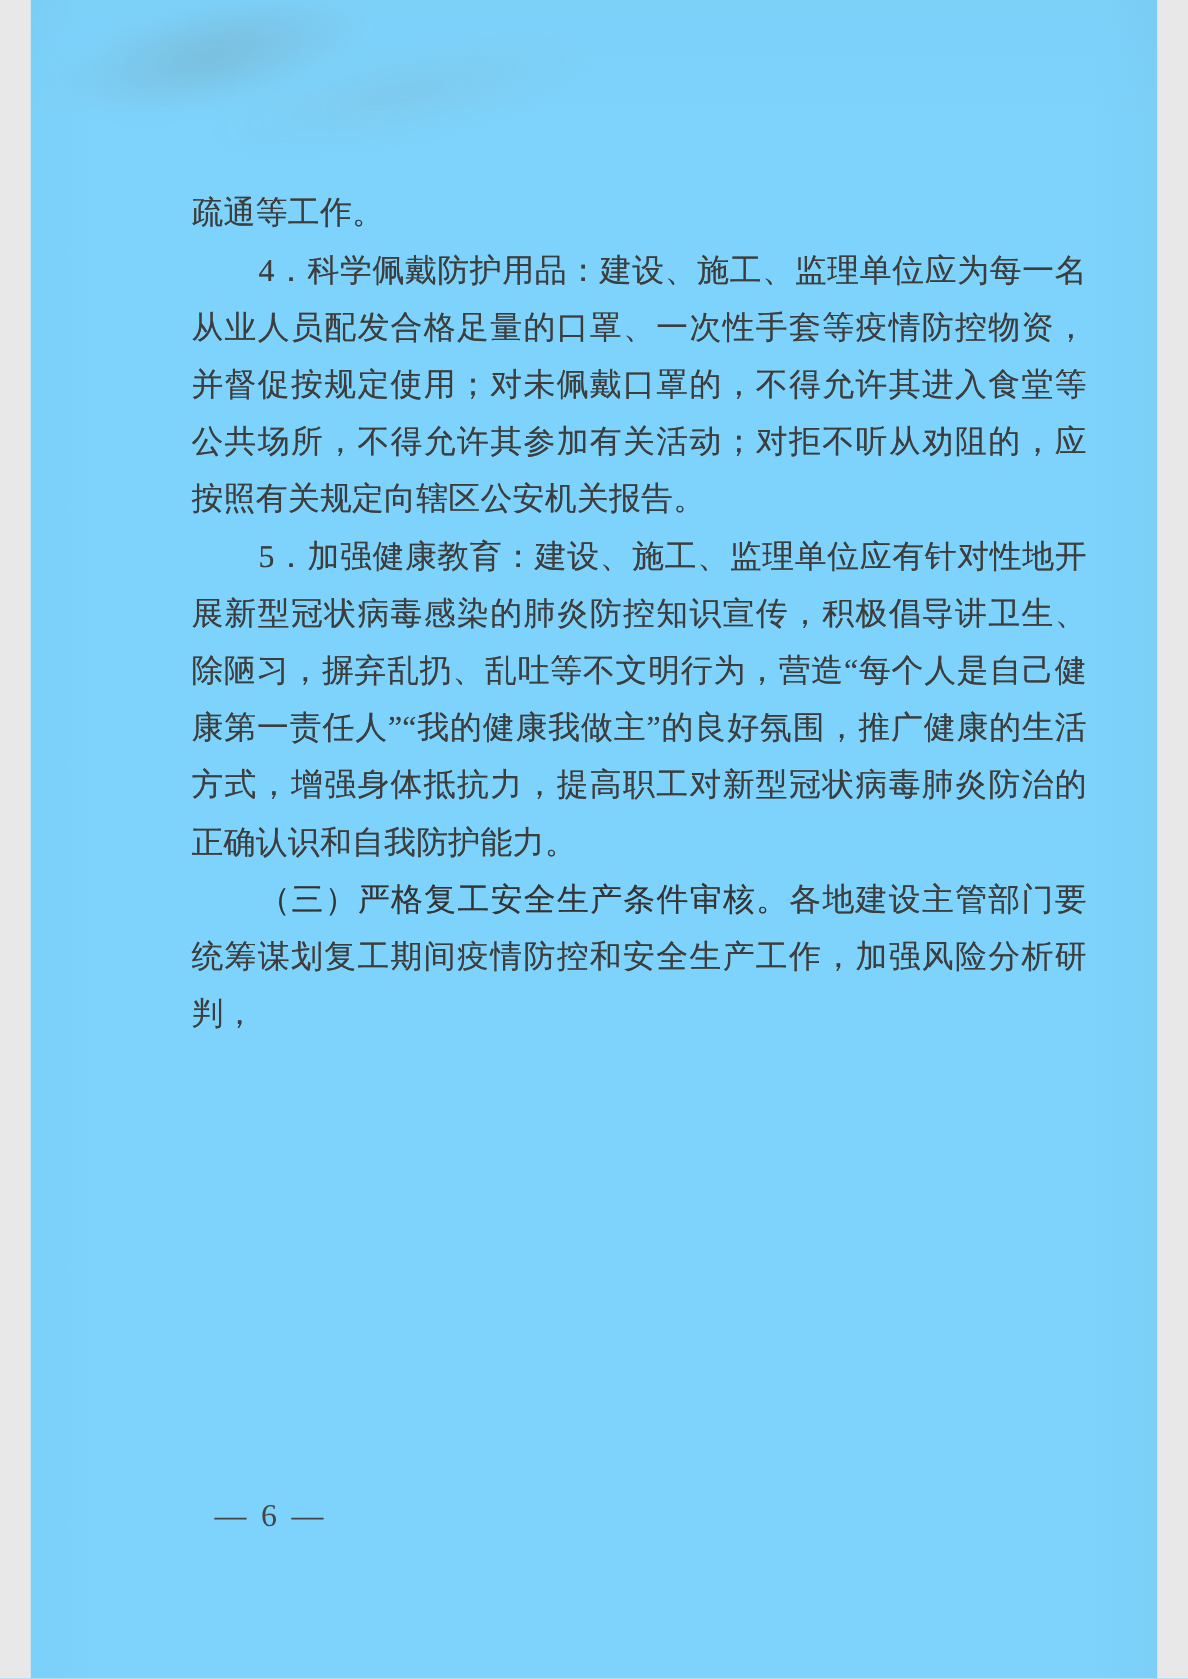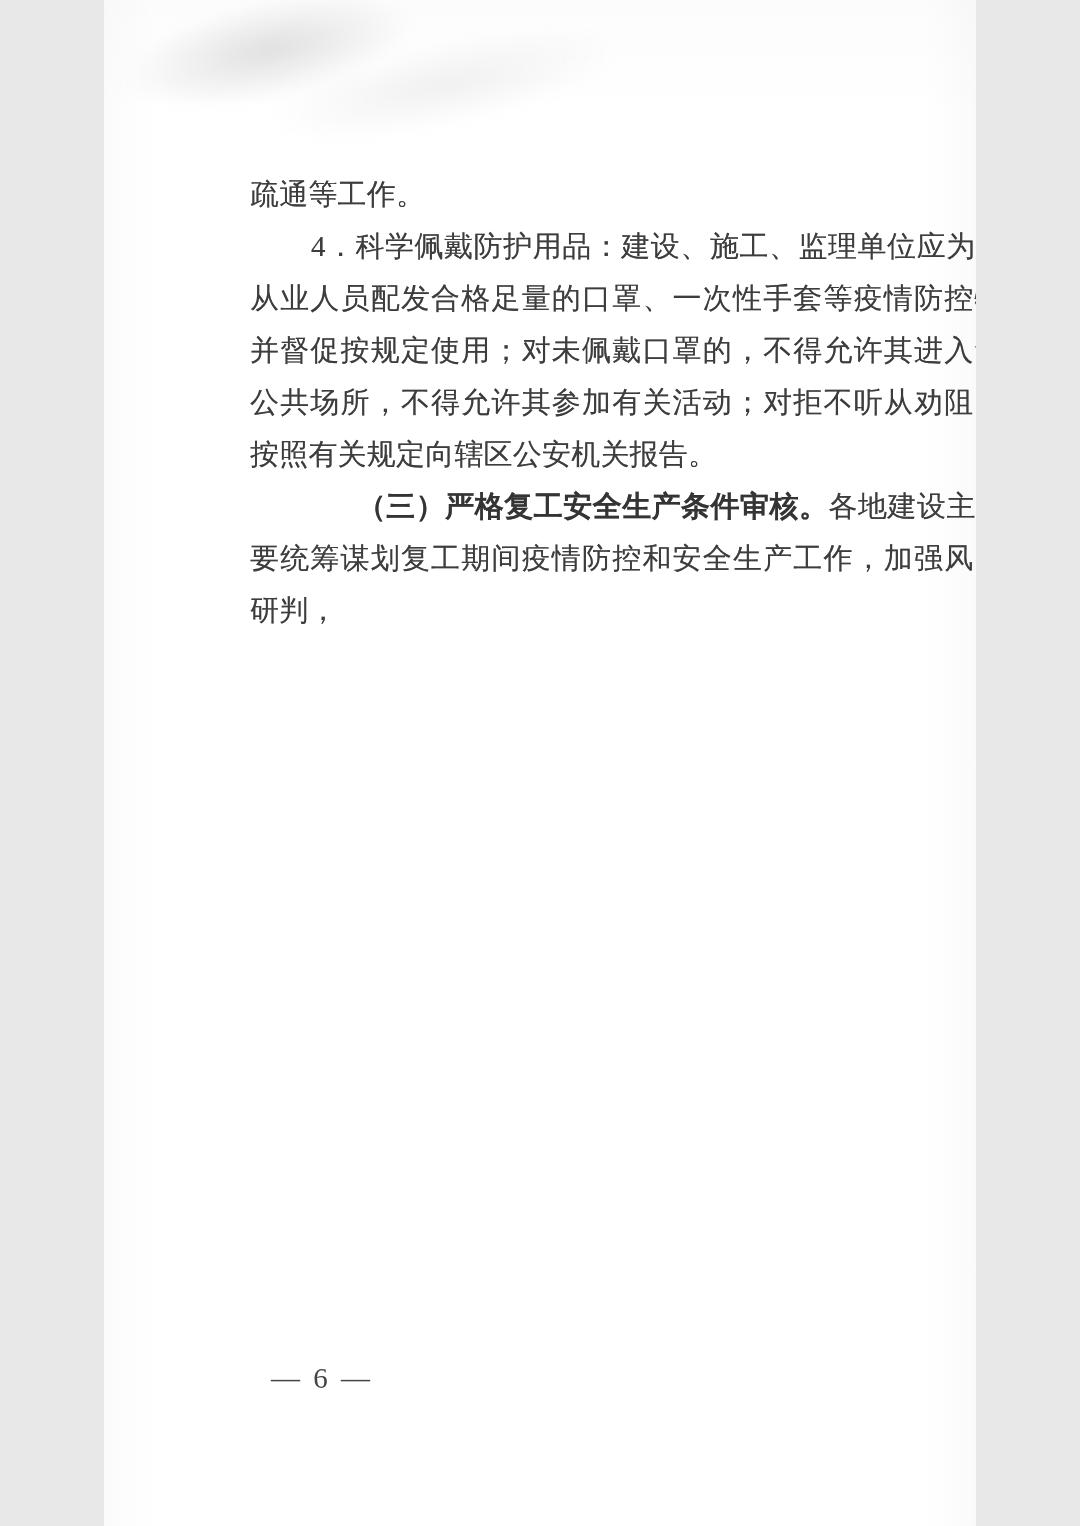--- a/index.html
+++ b/index.html
@@ -5,24 +5,24 @@
   html, body {
     margin: 0;
     padding: 0;
   }
   body {
     background: #e8e8e8;
     font-family: "Liberation Serif", "DejaVu Serif", serif;
   }
   .page {
     position: relative;
-    width: 872px;
+    width: 1024px;
     height: 1526px;
     margin: 0 auto;
-    background: #ffffff;
+    background: #7dd3fc;
     overflow: hidden;
     color: #3d3d3d;
   }
   
   .smudge {
     position: absolute;
     left: 30px;
     top: -30px;
     width: 470px;
     height: 200px;
@@ -55,23 +55,22 @@
     text-shadow: 0 0 0.6px rgba(70,70,70,0.55);
   }
   .body-text p {
     margin: 0;
     padding: 0;
   }
   .body-text p.indent {
     text-indent: 2.1em;
   }
   .bold-lead {
-    font-weight: bold;
+    font-weight: normal;
     color: #343434;
-    margin-left: 46px;
   }
   .page-number {
     position: absolute;
     left: 167px;
     top: 1352px;
     font-size: 29px;
     line-height: 52px;
     letter-spacing: 3px;
     color: #454545;
   }
@@ -83,20 +82,21 @@
 
   <div class="smudge"></div>
   <div class="paper-shade"></div>
 
   <div class="body-text">
 
     <p>疏通等工作。</p>
 
     <p class="indent">4．科学佩戴防护用品：建设、施工、监理单位应为每一名从业人员配发合格足量的口罩、一次性手套等疫情防控物资，并督促按规定使用；对未佩戴口罩的，不得允许其进入食堂等公共场所，不得允许其参加有关活动；对拒不听从劝阻的，应按照有关规定向辖区公安机关报告。</p>
 
+    <p class="indent">5．加强健康教育：建设、施工、监理单位应有针对性地开展新型冠状病毒感染的肺炎防控知识宣传，积极倡导讲卫生、除陋习，摒弃乱扔、乱吐等不文明行为，营造“每个人是自己健康第一责任人”“我的健康我做主”的良好氛围，推广健康的生活方式，增强身体抵抗力，提高职工对新型冠状病毒肺炎防治的正确认识和自我防护能力。</p>
 
 
     <p class="indent">
       <span class="bold-lead">（三）严格复工安全生产条件审核。</span><span>各地建设主管部门要统筹谋划复工期间疫情防控和安全生产工作，加强风险分析研判，</span>
     </p>
 
   </div>
 
   <div class="page-number">— 6 —</div>
 

